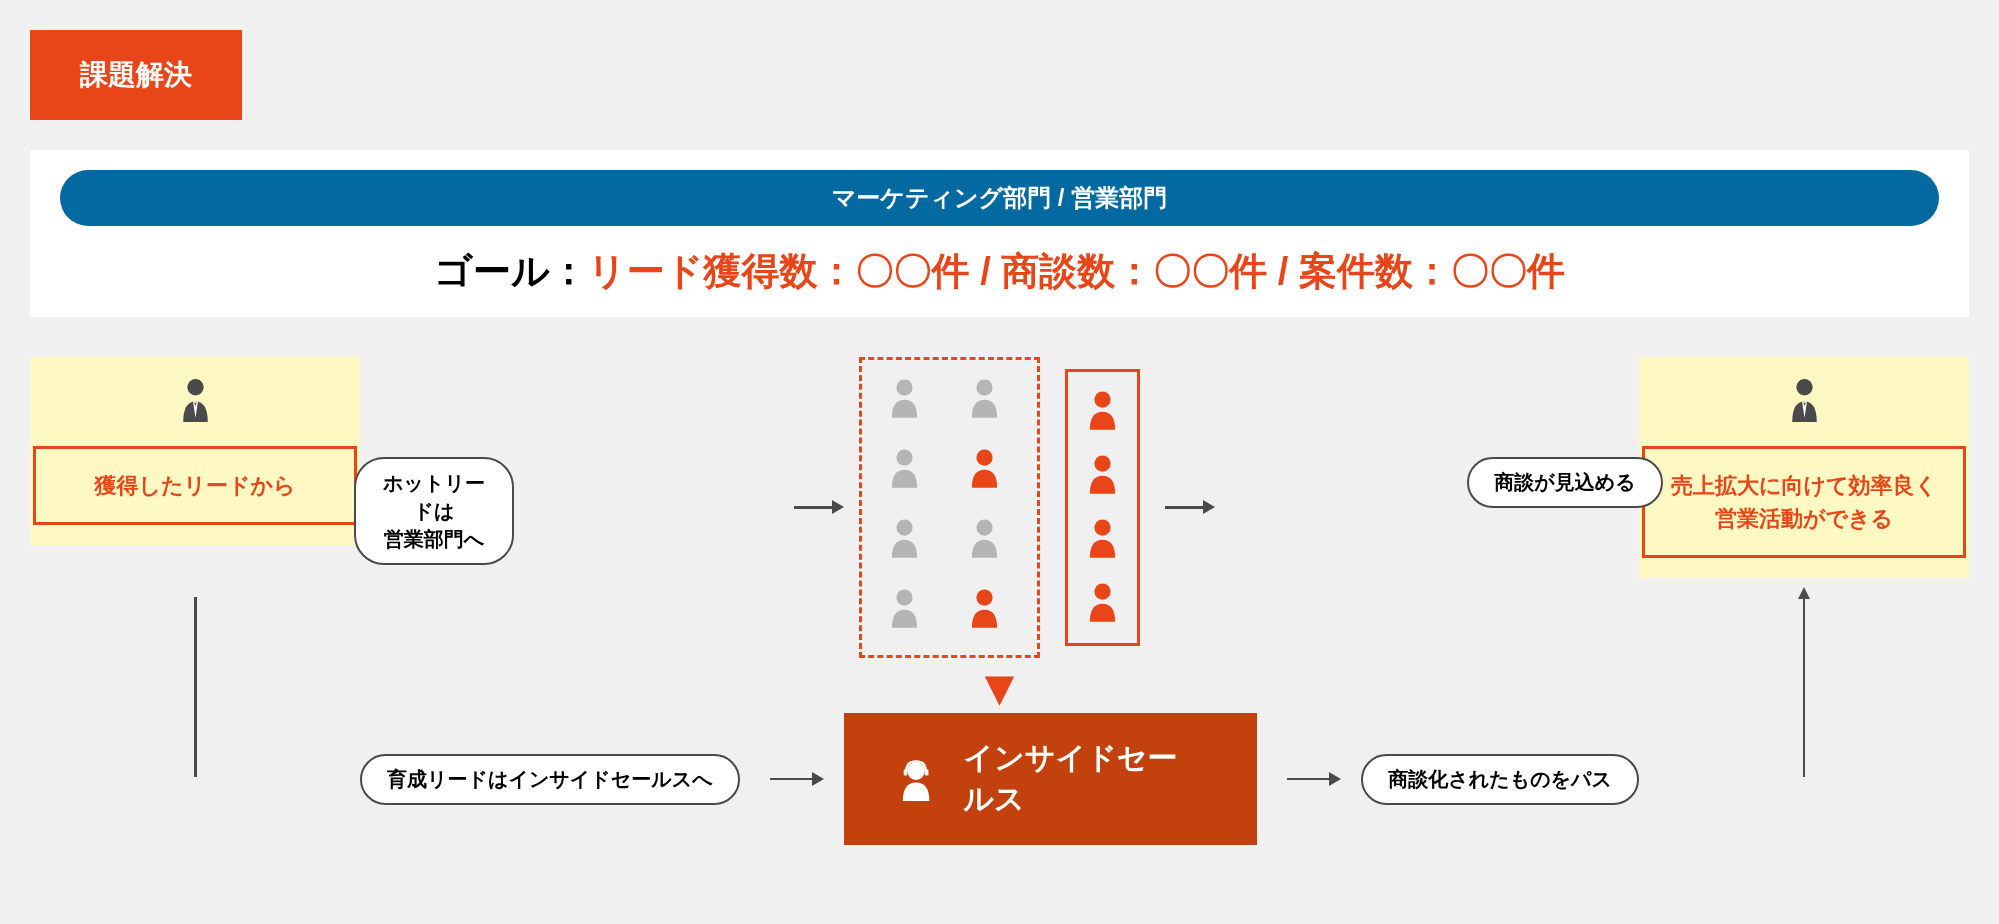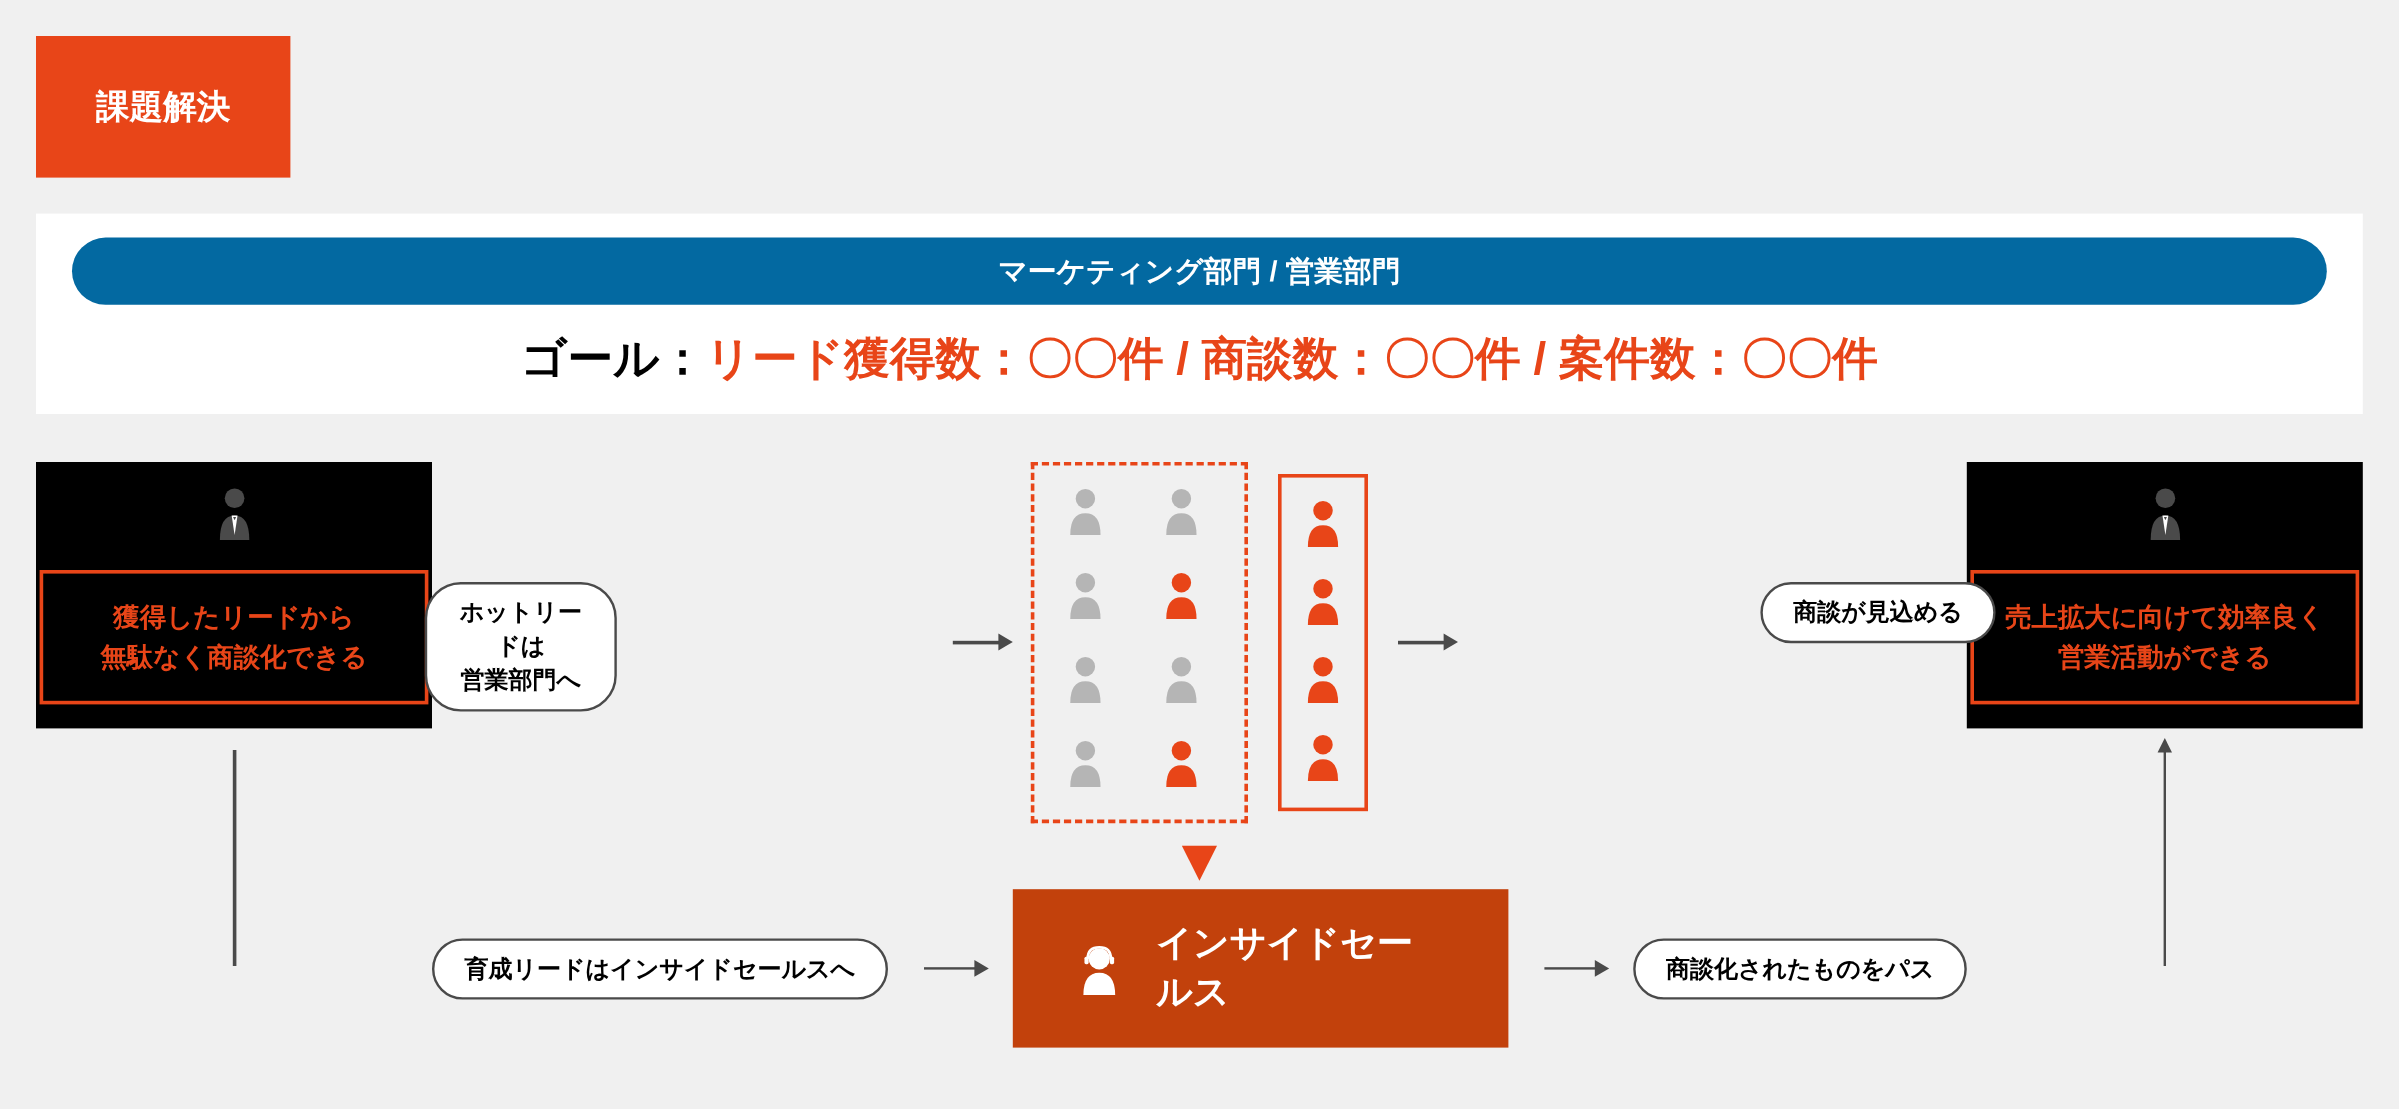--- a/index.html
+++ b/index.html
@@ -1,26 +1,26 @@
 <!DOCTYPE html>
 <html><head>
   <meta charset="utf-8">
   <style>
     * { box-sizing: border-box; margin: 0; padding: 0; }
     body { font-family: "Hiragino Sans", "Meiryo", sans-serif; background: #f0f0f0; padding: 30px; }
     .header { display: flex; align-items: center; gap: 40px; margin-bottom: 30px; }
-    .badge { background: #e84518; color: #fff; font-size: 28px; font-weight: bold; padding: 40px 50px; }
+    .badge { background: #e84518; color: #fff; font-size: 28px; font-weight: bold; padding: 26px 50px; }
     .title { color: #e84518; font-size: 42px; font-weight: bold; line-height: 1.4; }
     .section { background: #fff; padding: 20px 30px; margin-bottom: 20px; }
     .dept-bar { background: #0369a1; color: #fff; text-align: center; font-size: 24px; font-weight: bold; padding: 12px; border-radius: 30px; }
     .goal { text-align: center; font-size: 38px; font-weight: bold; margin-top: 20px; }
     .goal-prefix { color: #000; }
     .goal-value { color: #e84518; }
     .flow { display: flex; align-items: flex-start; justify-content: space-between; position: relative; padding: 20px 0 0 0; }
-    .persona { width: 330px; text-align: center; background: #000000; padding: 20px 3px; }
+    .persona { width: 330px; text-align: center; background: #fef9c3; padding: 20px 3px; }
     .persona-box { border: 3px solid #e84518; padding: 20px 15px; margin-top: 20px; font-size: 22px; font-weight: bold; color: #e84518; line-height: 1.5; }
     .pill { background: #fff; border: 2.5px solid #4a4a4a; border-radius: 30px; padding: 10px 25px; font-size: 20px; font-weight: bold; text-align: center; display: inline-block; white-space: nowrap; }
     .middle { flex: 1; display: flex; flex-direction: column; align-items: center; position: relative; }
     .leads-row { display: flex; align-items: center; justify-content: center; gap: 25px; }
     .lead-grid { border: 3px dashed #e84518; padding: 15px 20px; display: grid; grid-template-columns: repeat(2, 55px); grid-auto-rows: 55px; gap: 15px 25px; }
     .hot-col { border: 3px solid #e84518; padding: 15px 12px; display: flex; flex-direction: column; gap: 15px; }
     .person-icon { width: 45px; height: 45px; }
     .between { display:flex; align-items:center; justify-content:center; width: 160px; }
     .arrow-down { color: #e84518; font-size: 50px; margin: 5px 0; line-height: 1; }
     .is-box { background: #c2410c; color: #fff; font-size: 30px; font-weight: bold; padding: 25px 50px; display: flex; align-items: center; gap: 25px; }
@@ -54,21 +54,20 @@
 
   <div class="persona">
     <svg class="person-icon" width="110" height="120" viewBox="0 0 100 110">
         <circle cx="50" cy="25" r="20" fill="#4a4a4a"></circle>
         <path d="M20 110 Q20 60 50 60 Q80 60 80 110 Z" fill="#4a4a4a"></path>
         <path d="M44 60 L50 100 L56 60 Z" fill="#fff"></path>
         <path d="M47 63 L50 70 L53 63 Z" fill="#4a4a4a"></path>
       </svg>
     <div class="persona-box">
       <div>獲得したリードから</div>
-      <div>無駄なく商談化できる</div>
     </div>
   </div>
 
   <div class="middle">
     <div class="leads-row">
       <div class="between side-pill left">
         <div class="pill" style="line-height:1.4"><span style="white-space:pre-line">ホットリードは
 営業部門へ</span></div>
       </div>
       <div class="connector arrow-r" style="width:40px"></div>

